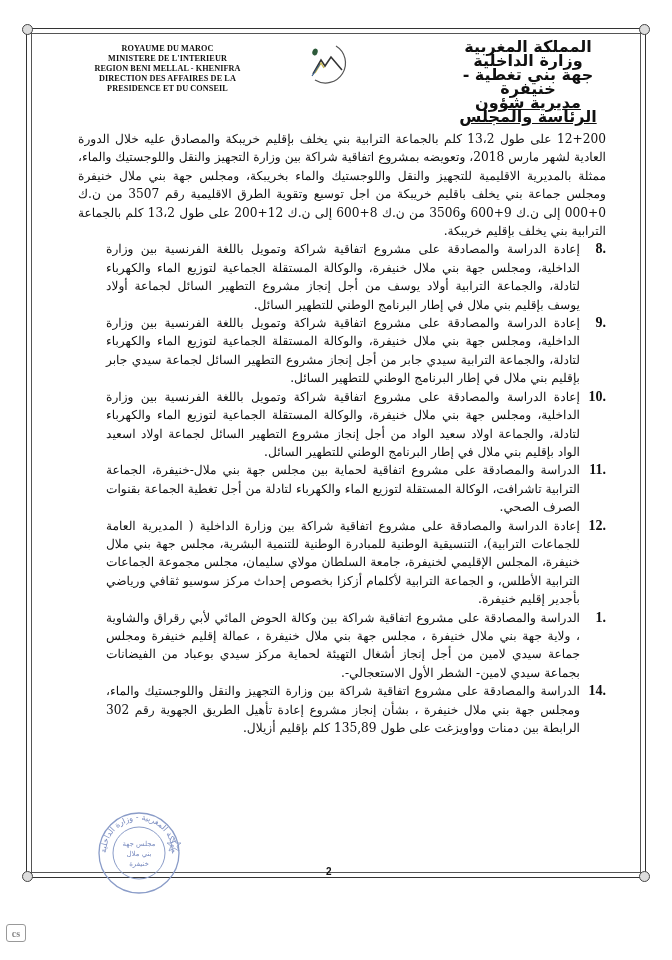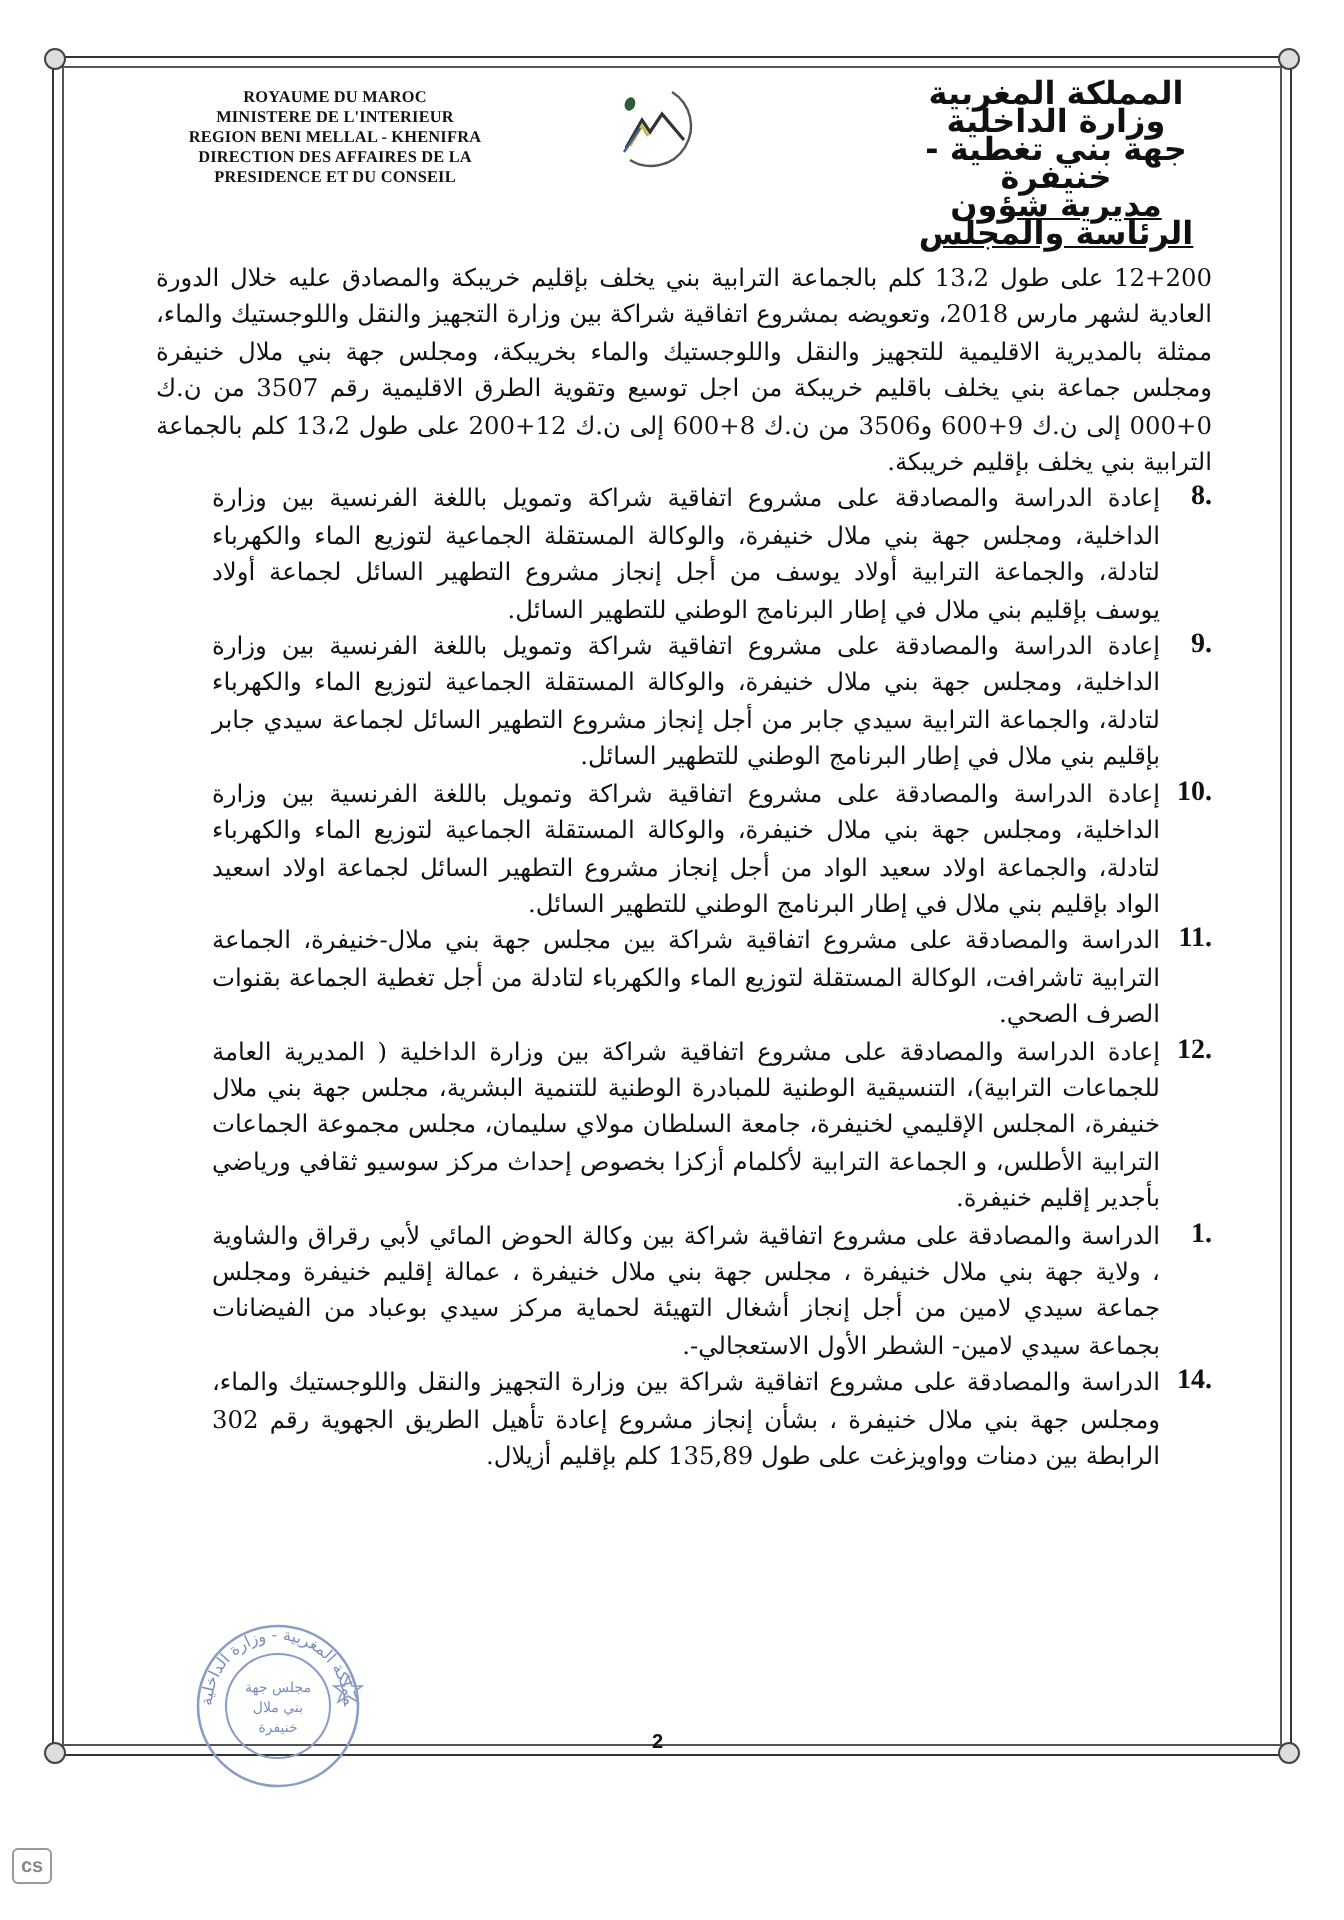--- a/index.html
+++ b/index.html
@@ -25,21 +25,21 @@
   .body { position:absolute; left:78px; right:66px; top:130px; direction:rtl; text-align:justify;
           font-family:"DejaVu Serif", serif; font-size:12.2px; line-height:18.4px; }
   .body p { margin:0; }
   .item { display:flex; flex-direction:row; margin:0; }
   .item .num { flex:0 0 22px; font-weight:bold; font-family:"Liberation Serif", serif; font-size:14px; direction:ltr; text-align:right; padding-left:4px;}
   .item .txt { flex:1;margin-left:28px; }
 
   .stamp { position:absolute; left:96px; top:810px; width:86px; height:86px; }
   .pagenum { position:absolute; left:326px; top:866px; font-family:"Liberation Sans", sans-serif; font-weight:bold; font-size:10px; }
   .cs { position:absolute; left:6px; top:924px; display:flex; align-items:center; gap:4px;
-        font-family:Liberation Sans, sans-serif; font-size:17px; color:#888;flex-direction:column; }
+        font-family:Liberation Serif, serif; font-size:17px; color:#888;flex-direction:column; }
   .cs .badge { width:18px; height:16px; border:1.5px solid #999; border-radius:3px; font-size:10px;
                display:flex; align-items:center; justify-content:center; color:#888; font-weight:bold; }
 </style>
 </head>
 <body>
 
 <div class="frame">
   <div class="line top"></div>
   <div class="line bottom"></div>
   <div class="line left"></div>
@@ -82,21 +82,21 @@
   <div class="item">
     <span class="num">9.</span>
     <span class="txt">إعادة الدراسة والمصادقة على مشروع اتفاقية شراكة وتمويل باللغة الفرنسية بين وزارة الداخلية، ومجلس جهة بني ملال خنيفرة، والوكالة المستقلة الجماعية لتوزيع الماء والكهرباء لتادلة، والجماعة الترابية سيدي جابر من أجل إنجاز مشروع التطهير السائل لجماعة سيدي جابر بإقليم بني ملال في إطار البرنامج الوطني للتطهير السائل.</span>
   </div>
   <div class="item">
     <span class="num">10.</span>
     <span class="txt">إعادة الدراسة والمصادقة على مشروع اتفاقية شراكة وتمويل باللغة الفرنسية بين وزارة الداخلية، ومجلس جهة بني ملال خنيفرة، والوكالة المستقلة الجماعية لتوزيع الماء والكهرباء لتادلة، والجماعة اولاد سعيد الواد من أجل إنجاز مشروع التطهير السائل لجماعة اولاد اسعيد الواد بإقليم بني ملال في إطار البرنامج الوطني للتطهير السائل.</span>
   </div>
   <div class="item">
     <span class="num">11.</span>
-    <span class="txt">الدراسة والمصادقة على مشروع اتفاقية شراكة بين مجلس جهة بني ملال-خنيفرة، الجماعة الترابية تاشرافت، الوكالة المستقلة لتوزيع الماء والكهرباء لتادلة من أجل تغطية الجماعة بقنوات الصرف الصحي.</span>
+    <span class="txt">الدراسة والمصادقة على مشروع اتفاقية لحماية بين مجلس جهة بني ملال-خنيفرة، الجماعة الترابية تاشرافت، الوكالة المستقلة لتوزيع الماء والكهرباء لتادلة من أجل تغطية الجماعة بقنوات الصرف الصحي.</span>
   </div>
   <div class="item">
     <span class="num">12.</span>
     <span class="txt">إعادة الدراسة والمصادقة على مشروع اتفاقية شراكة بين وزارة الداخلية ( المديرية العامة للجماعات الترابية)، التنسيقية الوطنية للمبادرة الوطنية للتنمية البشرية، مجلس جهة بني ملال خنيفرة، المجلس الإقليمي لخنيفرة، جامعة السلطان مولاي سليمان، مجلس مجموعة الجماعات الترابية الأطلس، و الجماعة الترابية لأكلمام أزكزا بخصوص إحداث مركز سوسيو ثقافي ورياضي بأجدير إقليم خنيفرة.</span>
   </div>
   <div class="item">
     <span class="num">1.</span>
     <span class="txt">الدراسة والمصادقة على مشروع اتفاقية شراكة بين وكالة الحوض المائي لأبي رقراق والشاوية ، ولاية جهة بني ملال خنيفرة ، مجلس جهة بني ملال خنيفرة ، عمالة إقليم خنيفرة ومجلس جماعة سيدي لامين من أجل إنجاز أشغال التهيئة لحماية مركز سيدي بوعباد من الفيضانات بجماعة سيدي لامين- الشطر الأول الاستعجالي-.</span>
   </div>
   <div class="item">

